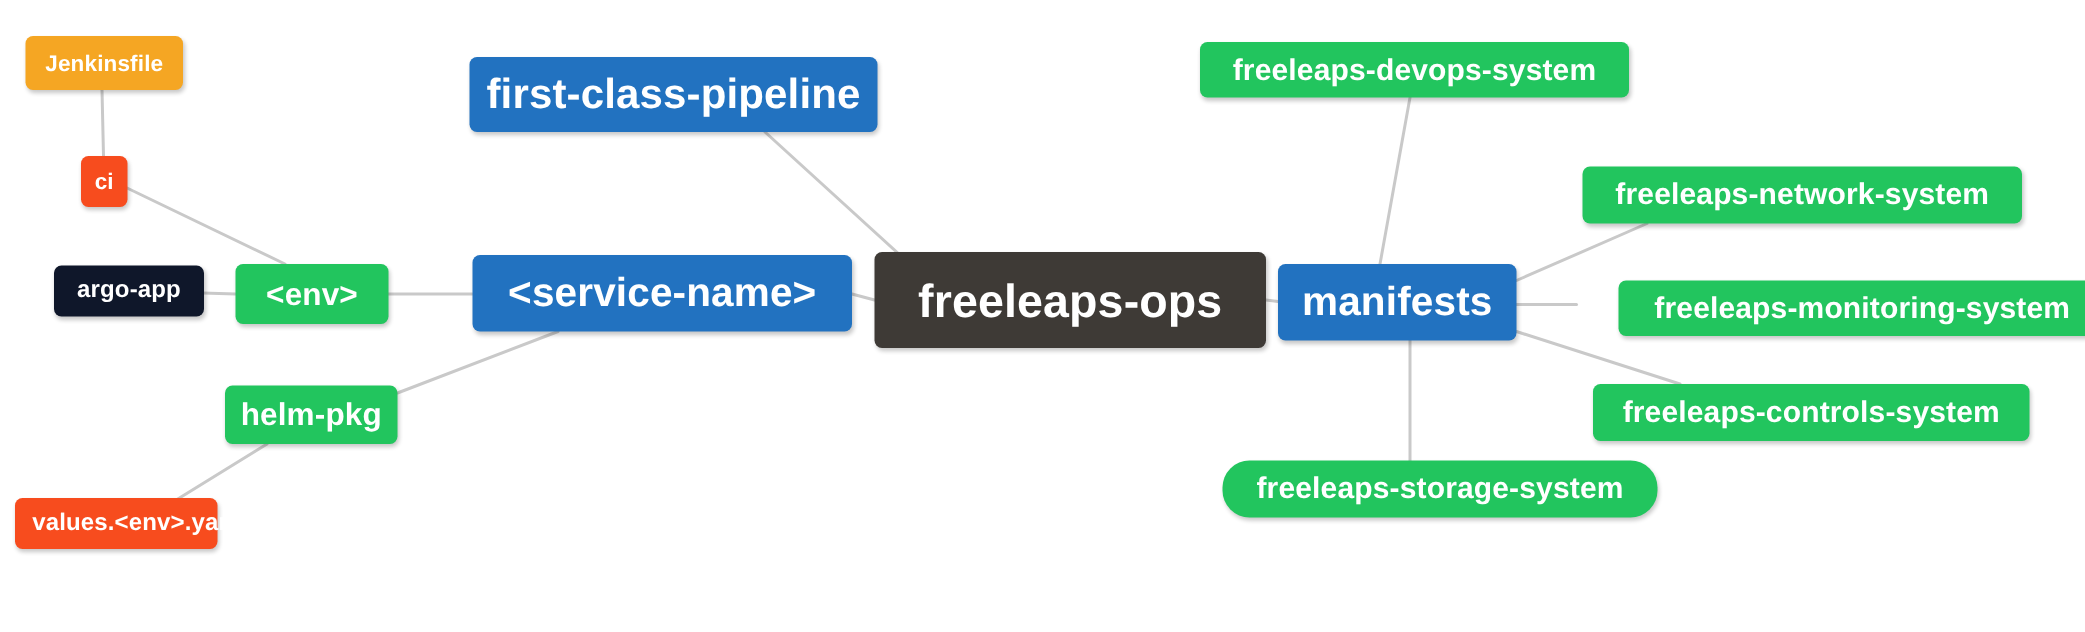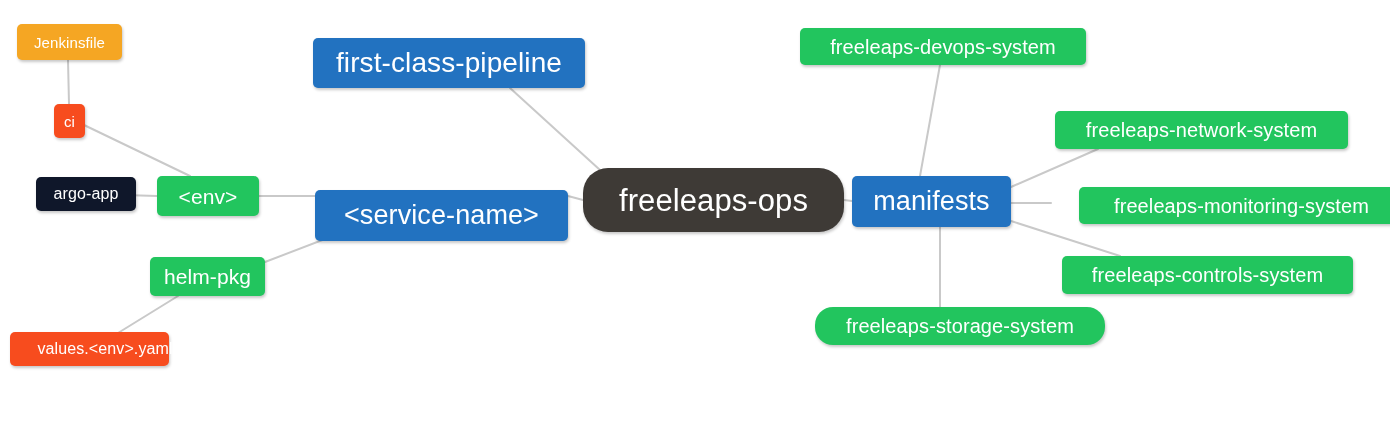--- a/index.html
+++ b/index.html
@@ -10,20 +10,21 @@
   body {
     font-family: "Liberation Sans", sans-serif;
     -webkit-font-smoothing: antialiased;
   }
   #mindmap {
     position: relative;
     width: 1390px;
     height: 421px;
     background: #ffffff;
     overflow: hidden;
+    font-weight: bold;
   }
   #edge-layer {
     position: absolute;
     left: 0;
     top: 0;
     width: 1390px;
     height: 421px;
     pointer-events: none;
   }
   .node {
@@ -75,30 +76,30 @@
       </div>
       <div class="node" style="left: 36px; top: 177px; width: 100px; height: 34px; background: #0f172a; font-size: 16px;">
         <span class="node-label">argo-app</span>
       </div>
       <div class="node" style="left: 157px; top: 176px; width: 102px; height: 40px; background: rgb(34, 197, 94); font-size: 21px;">
         <span class="node-label">&lt;env&gt;</span>
       </div>
       <div class="node" style="left: 150px; top: 257px; width: 115px; height: 39px; background: rgb(34, 197, 94); font-size: 21px;">
         <span class="node-label">helm-pkg</span>
       </div>
-      <div class="node" style="left: 10px; top: 332px; width: 159px; height: 34px; background: rgb(247, 76, 30); font-size: 16px; padding-left: 41px;">
+      <div class="node" style="left: 10px; top: 332px; width: 135px; height: 34px; background: rgb(247, 76, 30); font-size: 16px; padding-left: 41px;">
         <span class="node-label">values.&lt;env&gt;.yaml</span>
       </div>
       <div class="node" style="left: 313px; top: 38px; width: 272px; height: 50px; background: rgb(34, 114, 192); font-size: 28px;">
         <span class="node-label">first-class-pipeline</span>
       </div>
-      <div class="node" style="left: 315px; top: 170px; width: 253px; height: 51px; background: rgb(34, 114, 192); font-size: 27px; margin-top: 20px;">
+      <div class="node" style="left: 315px; top: 170px; width: 253px; height: 51px; background: rgb(34, 114, 192); font-size: 27px;">
         <span class="node-label">&lt;service-name&gt;</span>
       </div>
-      <div class="node" style="left: 583px; top: 168px; width: 261px; height: 64px; background: rgb(62, 58, 54); font-size: 31px; border-radius: 25px;">
+      <div class="node" style="left: 583px; top: 168px; width: 261px; height: 64px; background: rgb(62, 58, 54); font-size: 31px;">
         <span class="node-label">freeleaps-ops</span>
       </div>
       <div class="node" style="left: 852px; top: 176px; width: 159px; height: 51px; background: rgb(34, 114, 192); font-size: 27px;">
         <span class="node-label">manifests</span>
       </div>
       <div class="node" style="left: 800px; top: 28px; width: 286px; height: 37px; background: rgb(34, 197, 94); font-size: 20px; align-items: center;">
         <span class="node-label">freeleaps-devops-system</span>
       </div>
       <div class="node" style="left: 1055px; top: 111px; width: 293px; height: 38px; background: rgb(34, 197, 94); font-size: 20px;">
         <span class="node-label">freeleaps-network-system</span>

